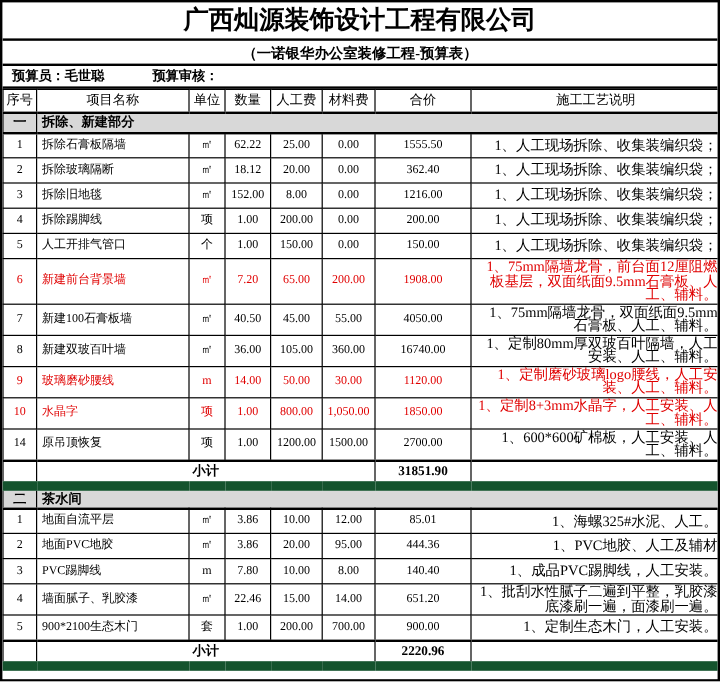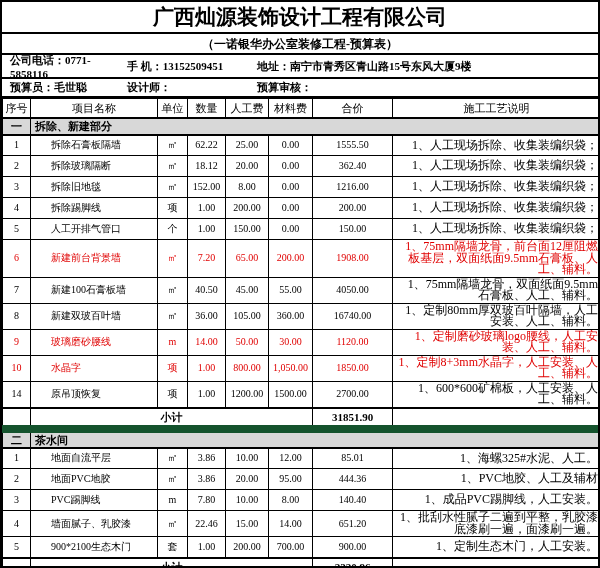--- a/index.html
+++ b/index.html
@@ -39,45 +39,39 @@
   thead th {
     font-weight:normal; font-size:11px; height:19px;
     border-bottom:2px solid #000;
     margin-left:25px;
   }
   tr.section-row td {
     background:#d8d8d8; font-weight:bold; font-size:11px; height:17px;
     border-top:2px solid #000; border-bottom:2px solid #000;
   }
   tr.section-row td.sec-title { text-align:left; padding-left:4px; }
-  td.name { text-align:left; padding-left:20px; }
+  td.name { text-align:left; padding-left:4px; }
   td.desc { text-align:right; padding-left:4px; font-size:12px; line-height:11.5px; }
   tr.data-row { height:21px; }
   tr.red td { color:#e00000; }
   tr.subtotal-row td { font-weight:bold; font-size:11px; height:21px;
     border-top:2px solid #000; border-bottom:8px solid #14532d; }
 </style>
 </head>
 <body>
 
 <div class="sheet">
 
   <div class="title-row">广西灿源装饰设计工程有限公司</div>
 
   <div class="subtitle-row">（一诺银华办公室装修工程-预算表）</div>
 
-  <div class="info-row info-row-1">
-    <span class="info-cell-a"><span>公司电话：</span><span>0771-5858116</span></span>
-    <span class="info-cell-b"><span>手 机：</span><span>13152509451</span></span>
-    <span class="info-cell-c"><span>地址：</span><span>南宁市青秀区青山路15号东风大厦9楼</span></span>
-  </div>
 
   <div class="info-row info-row-2">
     <span class="info-cell-a"><span>预算员：</span><span>毛世聪</span></span>
-    <span class="info-cell-b"><span>设计师：</span><span></span></span>
     <span class="info-cell-c"><span>预算审核：</span><span></span></span>
   </div>
 
   <table>
     <colgroup>
       <col class="c-no">
         <col class="c-name">
         <col class="c-unit">
         <col class="c-qty">
       <col class="c-labor">

